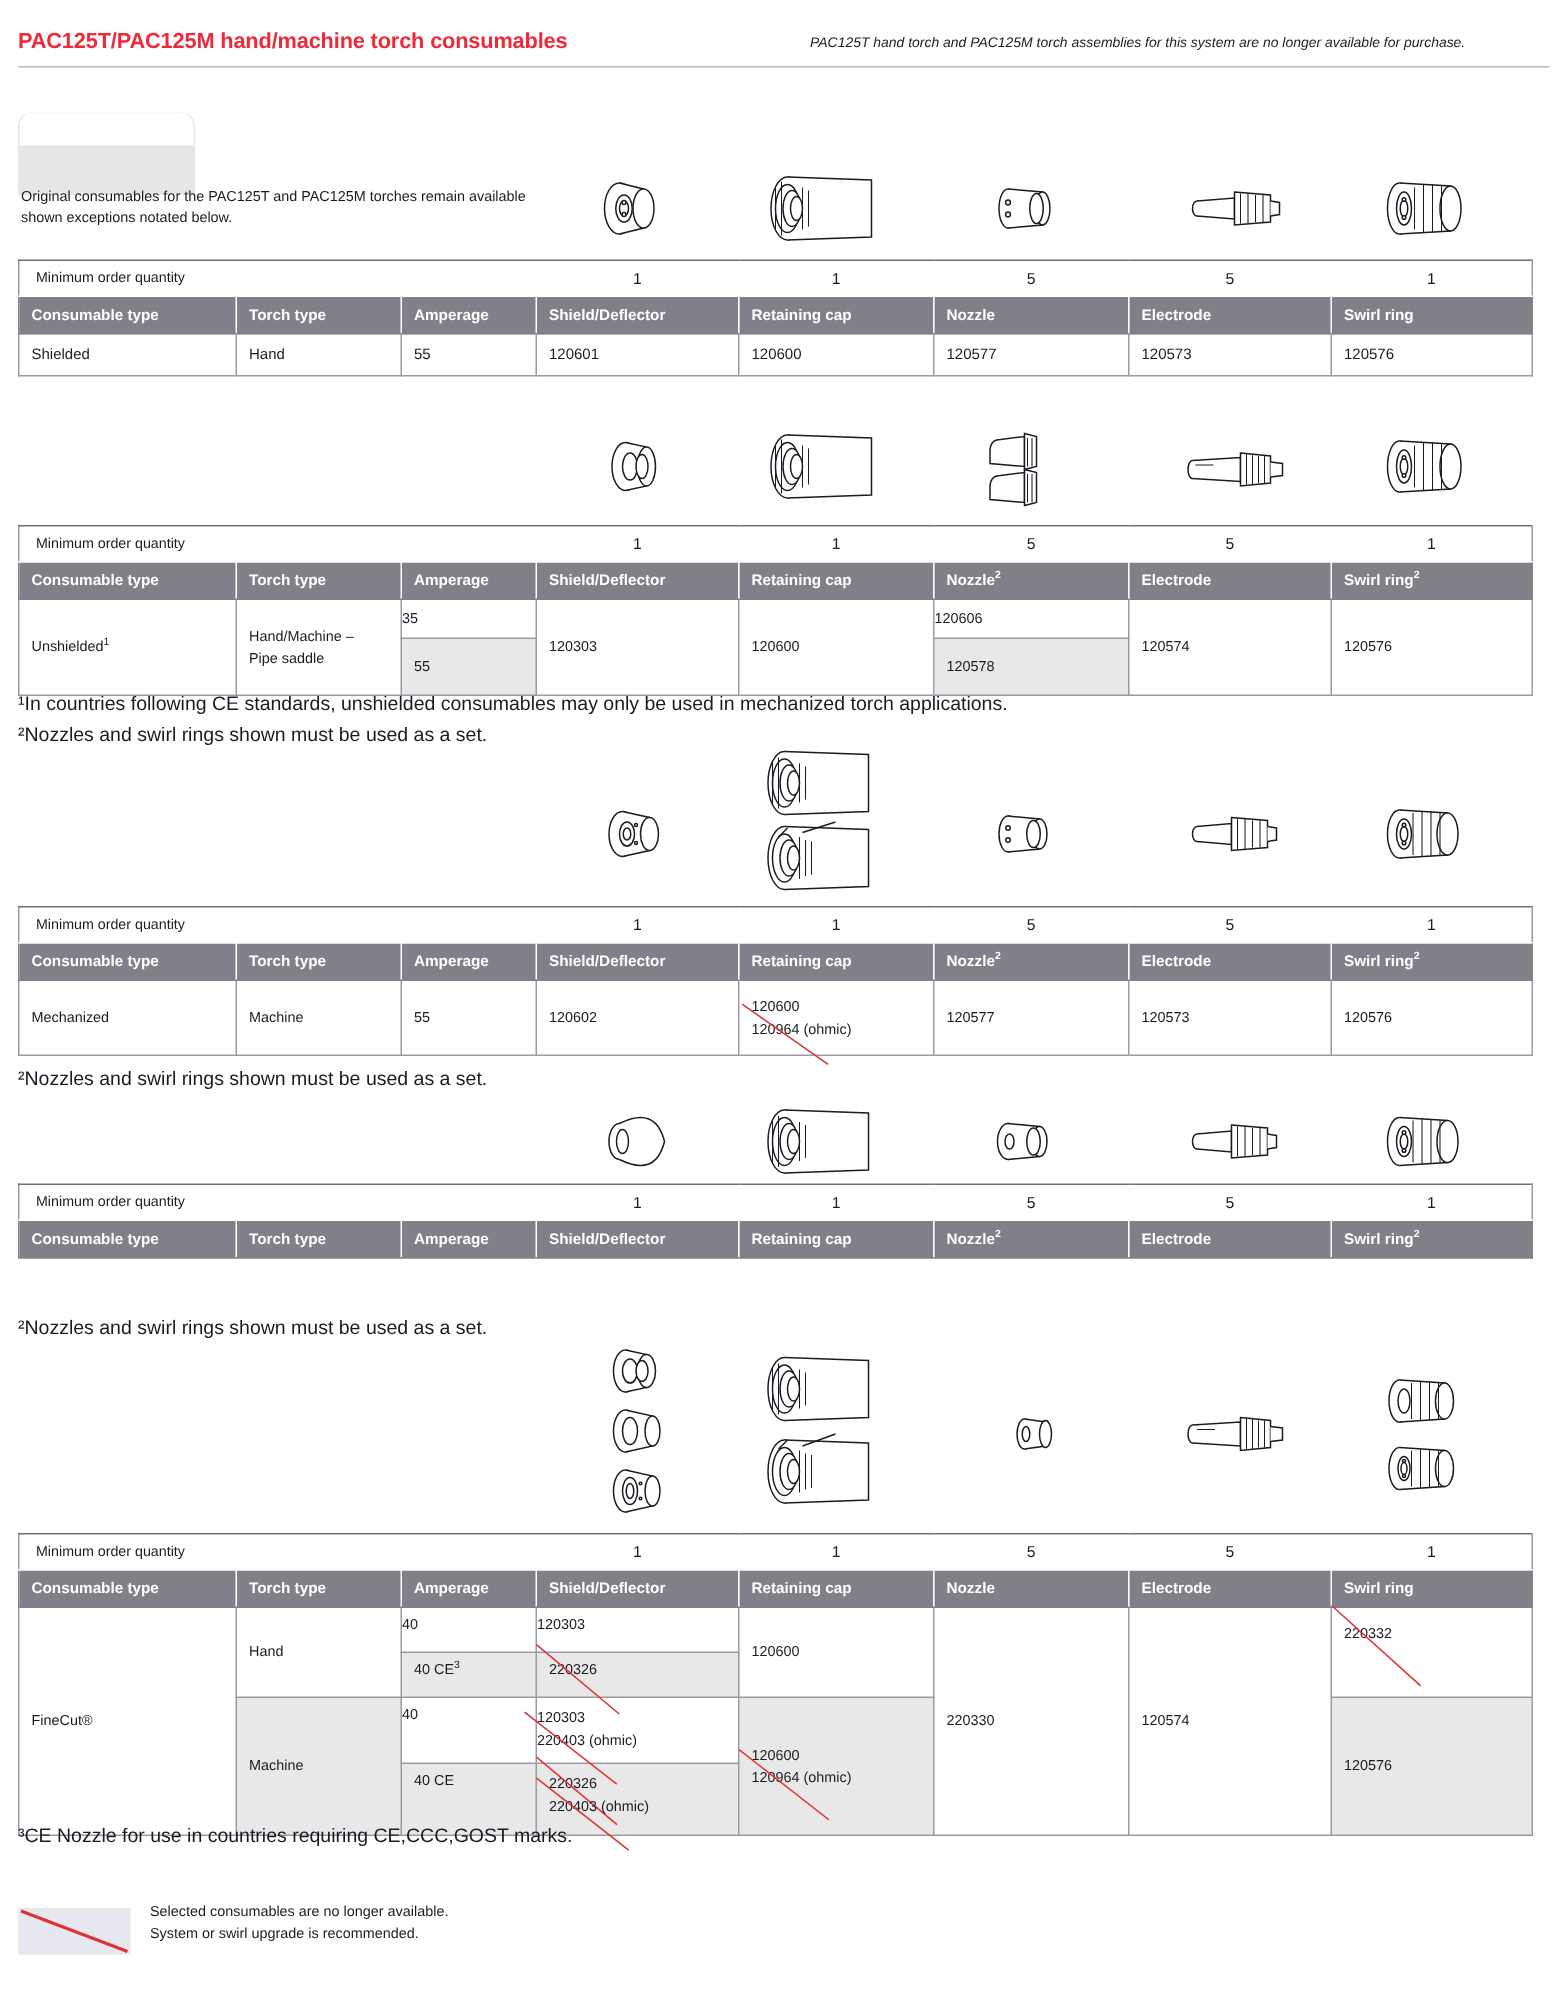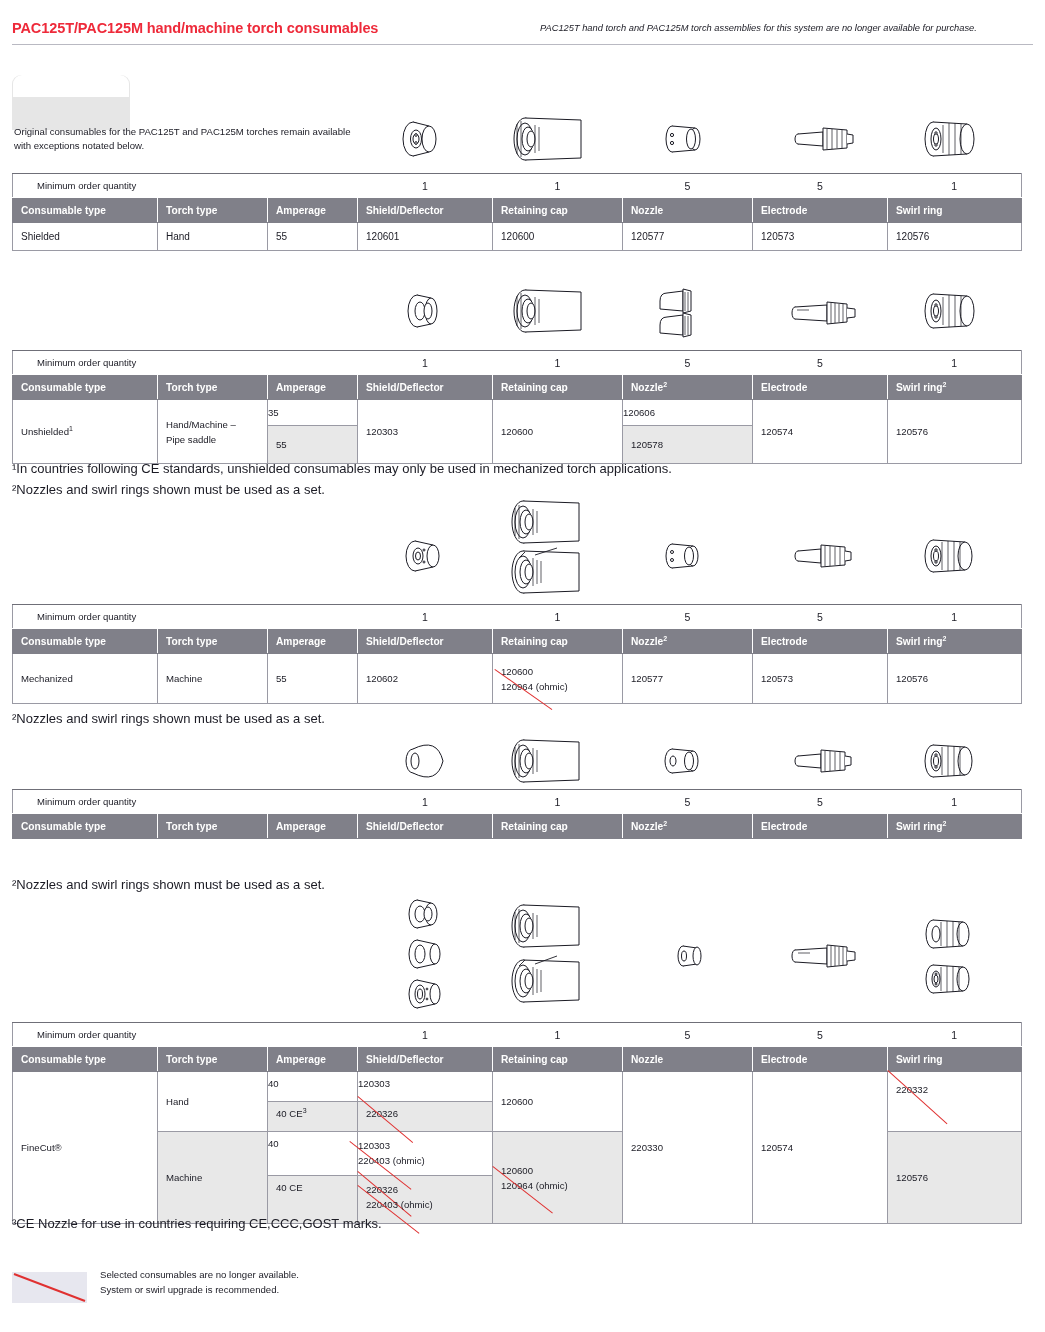--- a/index.html
+++ b/index.html
@@ -92,21 +92,21 @@
   }
   .moq-row td {
     height: 24px;
     border-left: none;
     border-right: none;
     border-top: 1px solid #6f6f78;
     border-bottom: 1px solid #fff;
     background: #fff;
   }
   .moq-row td.moq-label {
-    padding-left: 24px;
+    padding-left: 11px;
     font-size: 9.5px;
     text-align: left;
   }
   .moq-row td.moq-val {
     text-align: center;
     font-size: 10.5px;
   }
   .moq-row td.first { border-left: 1px solid #9a9aa4; }
   .moq-row td.last  { border-right: 1px solid #9a9aa4; }
 
@@ -182,21 +182,21 @@
 
 <div class="page">
 
   <div class="hdr-title">PAC125T/PAC125M hand/machine torch consumables</div>
   <div class="hdr-note">PAC125T hand torch and PAC125M torch assemblies for this system are no longer available for purchase.</div>
   <div class="hdr-rule"></div>
 
   <div class="intro-shade"></div>
   <div class="intro-text">
     <span>Original consumables for the PAC125T and PAC125M torches remain available</span><br>
-    <span>with exceptions notated below.</span>
+    <span>shown exceptions notated below.</span>
   </div>
 
   <div class="illus" style="left:395px; top:108px;">
     <svg width="630" height="62" viewBox="0 0 630 62">
       <g fill="#fff" stroke="#1b1b24" stroke-width="1">
 
         <g>
           <ellipse cx="18" cy="31" rx="10" ry="17"></ellipse>
           <path d="M18 14 L34 18 L40 31 L34 44 L18 48"></path>
           <ellipse cx="34" cy="31" rx="7" ry="13"></ellipse>

